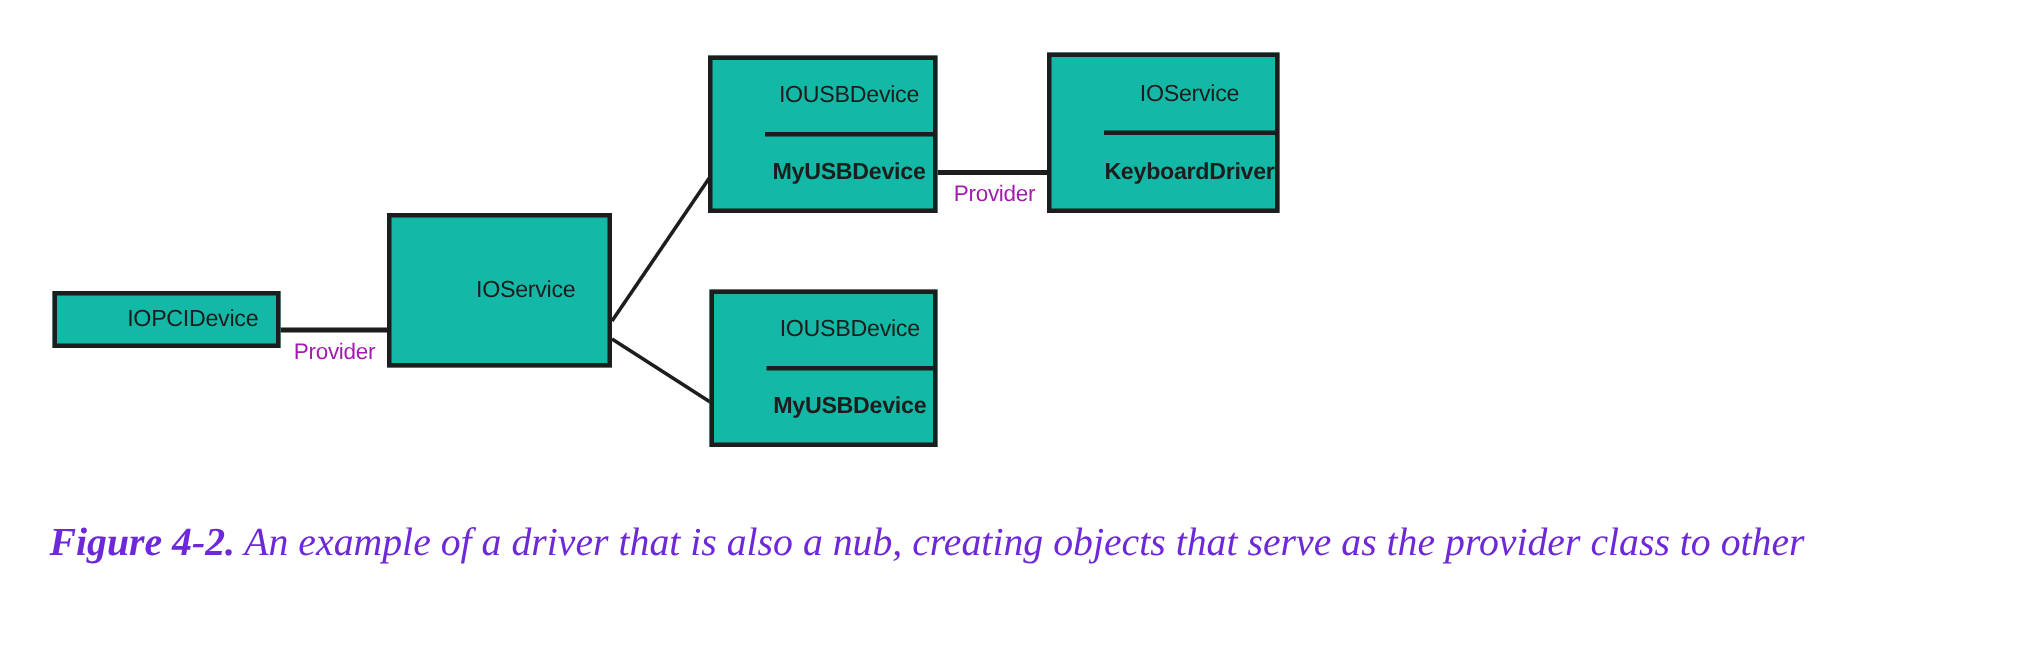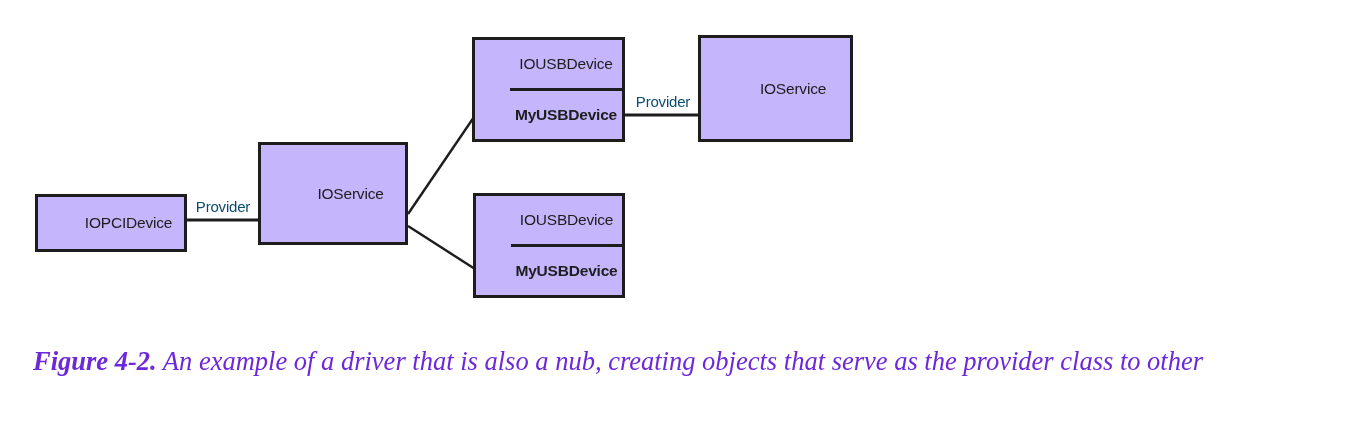--- a/index.html
+++ b/index.html
@@ -15,21 +15,21 @@
 
   svg.wires {
     position: absolute;
     left: 0; top: 0;
     width: 1360px; height: 442px;
   }
 
   .node {
     position: absolute;
     box-sizing: border-box;
-    background: #c4b5fd;
+    background: #14b8a6;
     border: 3px solid #1d1d1d;
     display: flex;
     flex-direction: column;
     padding-left: 35px;
   }
   .cell {
     flex: 1;
     display: flex;
     align-items: center;
     justify-content: center;
@@ -38,24 +38,25 @@
     color: #1d1d1d;
     letter-spacing: -0.2px;
     white-space: nowrap;
   }
   .cell + .cell { border-top: 3px solid #1d1d1d; }
   .cell.bold { font-weight: 700; }
 
   .edge-label {
     position: absolute;
     font-size: 15px;
-    color: #0c4a6e;
+    color: #a21caf;
     text-align: center;
     letter-spacing: -0.2px;
     white-space: nowrap;
+    margin-top: 28px;
   }
 
   .caption {
     position: absolute;
     left: 33px;
     top: 338px;
     width: 1320px;
     font-family: "Liberation Serif", serif;
     font-style: italic;
     font-size: 26.5px;
@@ -70,35 +71,36 @@
 
 <div class="figure-canvas">
 
   <svg class="wires" viewBox="0 0 1360 442">
     <line x1="187" y1="220" x2="260" y2="220" stroke="#1d1d1d" stroke-width="3.2"></line>
     <line x1="408" y1="214" x2="474" y2="117" stroke="#1d1d1d" stroke-width="2.4"></line>
     <line x1="408" y1="226" x2="475" y2="269" stroke="#1d1d1d" stroke-width="2.4"></line>
     <line x1="625" y1="115" x2="700" y2="115" stroke="#1d1d1d" stroke-width="3.2"></line>
   </svg>
 
-  <div class="node" style="left:35px; top:194px; width:152px; height:58px;">
+  <div class="node" style="left:35px; top:194px; width:152px; height:38px;">
     <div class="cell">IOPCIDevice</div>
   </div>
 
   <div class="node" style="left:258px; top:142px; width:150px; height:103px;">
     <div class="cell">IOService</div>
   </div>
 
   <div class="node" style="left:472px; top:37px; width:153px; height:105px;">
     <div class="cell">IOUSBDevice</div>
     <div class="cell bold">MyUSBDevice</div>
   </div>
 
   <div class="node" style="left:698px; top:35px; width:155px; height:107px;">
     <div class="cell">IOService</div>
+    <div class="cell bold">KeyboardDriver</div>
   </div>
 
   <div class="node" style="left:473px; top:193px; width:152px; height:105px;">
     <div class="cell">IOUSBDevice</div>
     <div class="cell bold">MyUSBDevice</div>
   </div>
 
   <div class="edge-label" style="left:186px; top:198px; width:74px;">Provider</div>
   <div class="edge-label" style="left:626px; top:93px; width:74px;">Provider</div>
 

